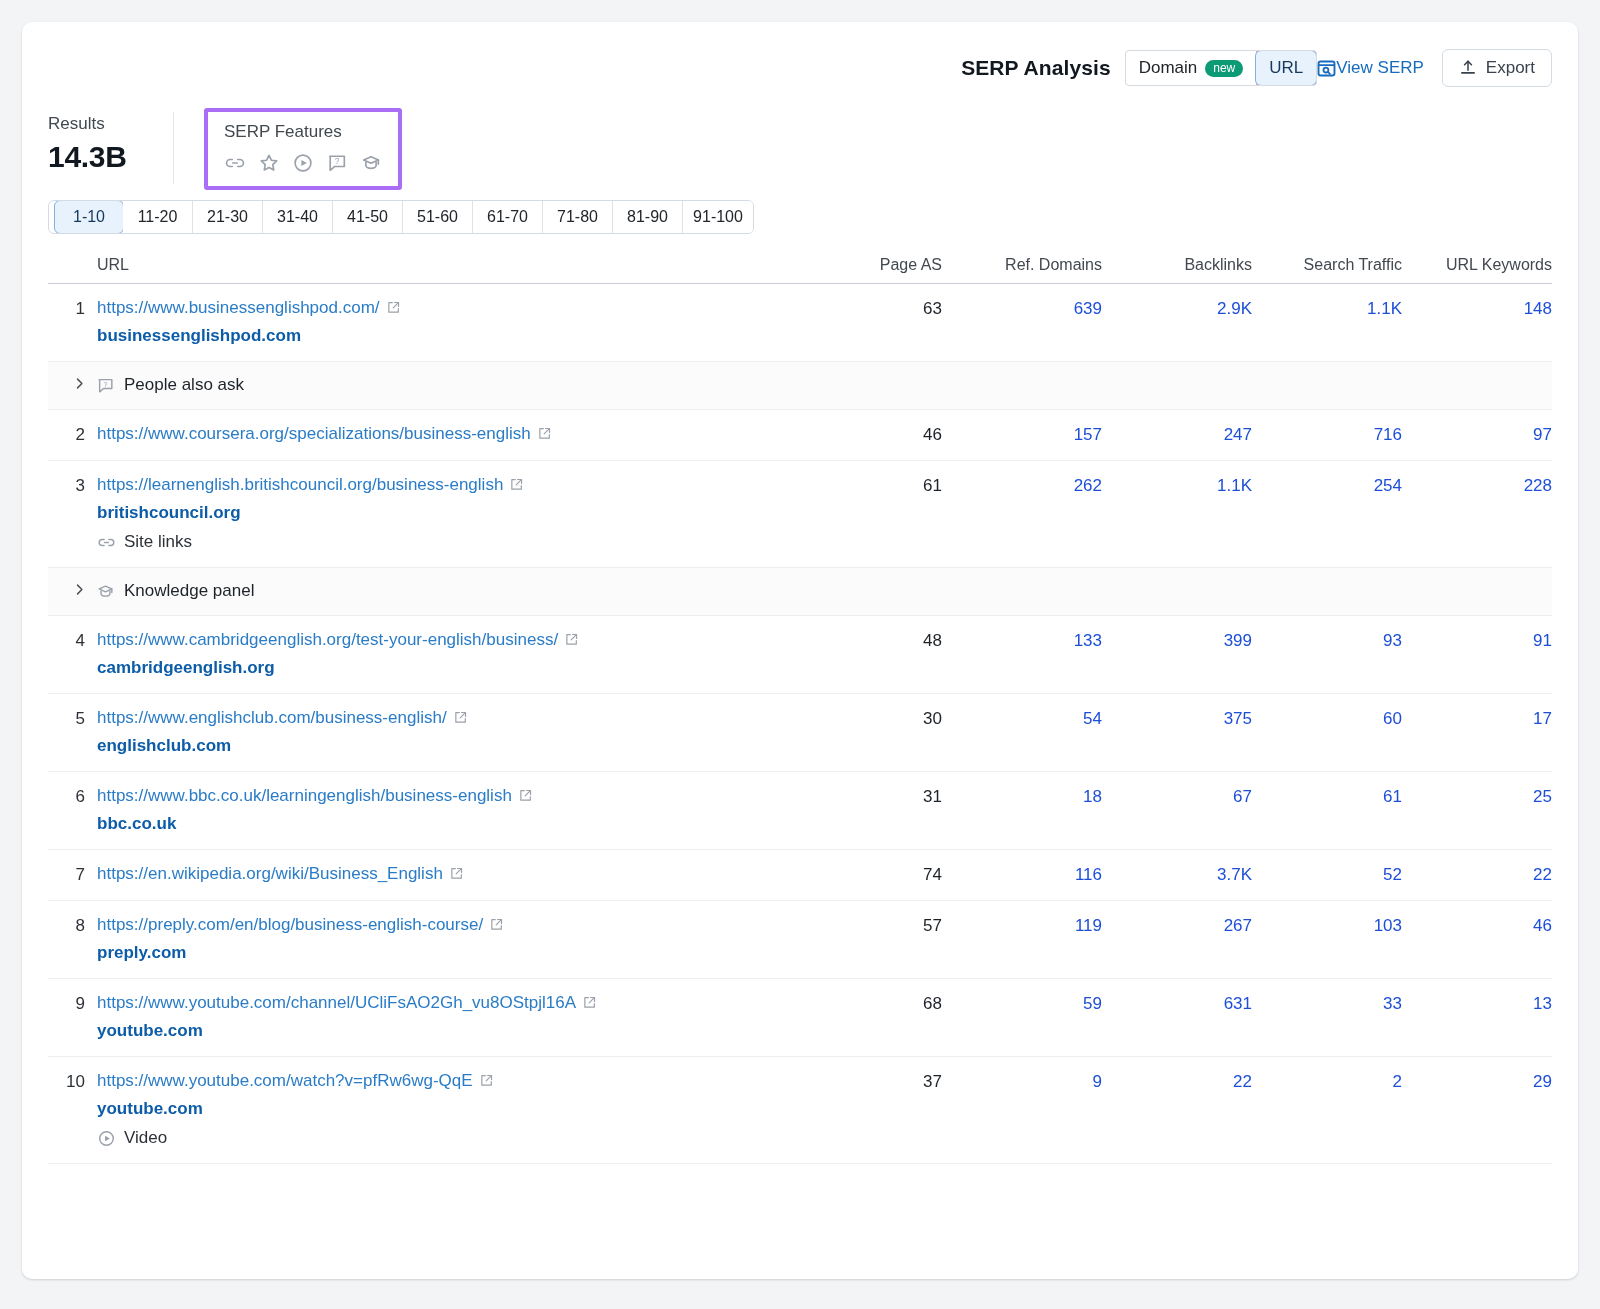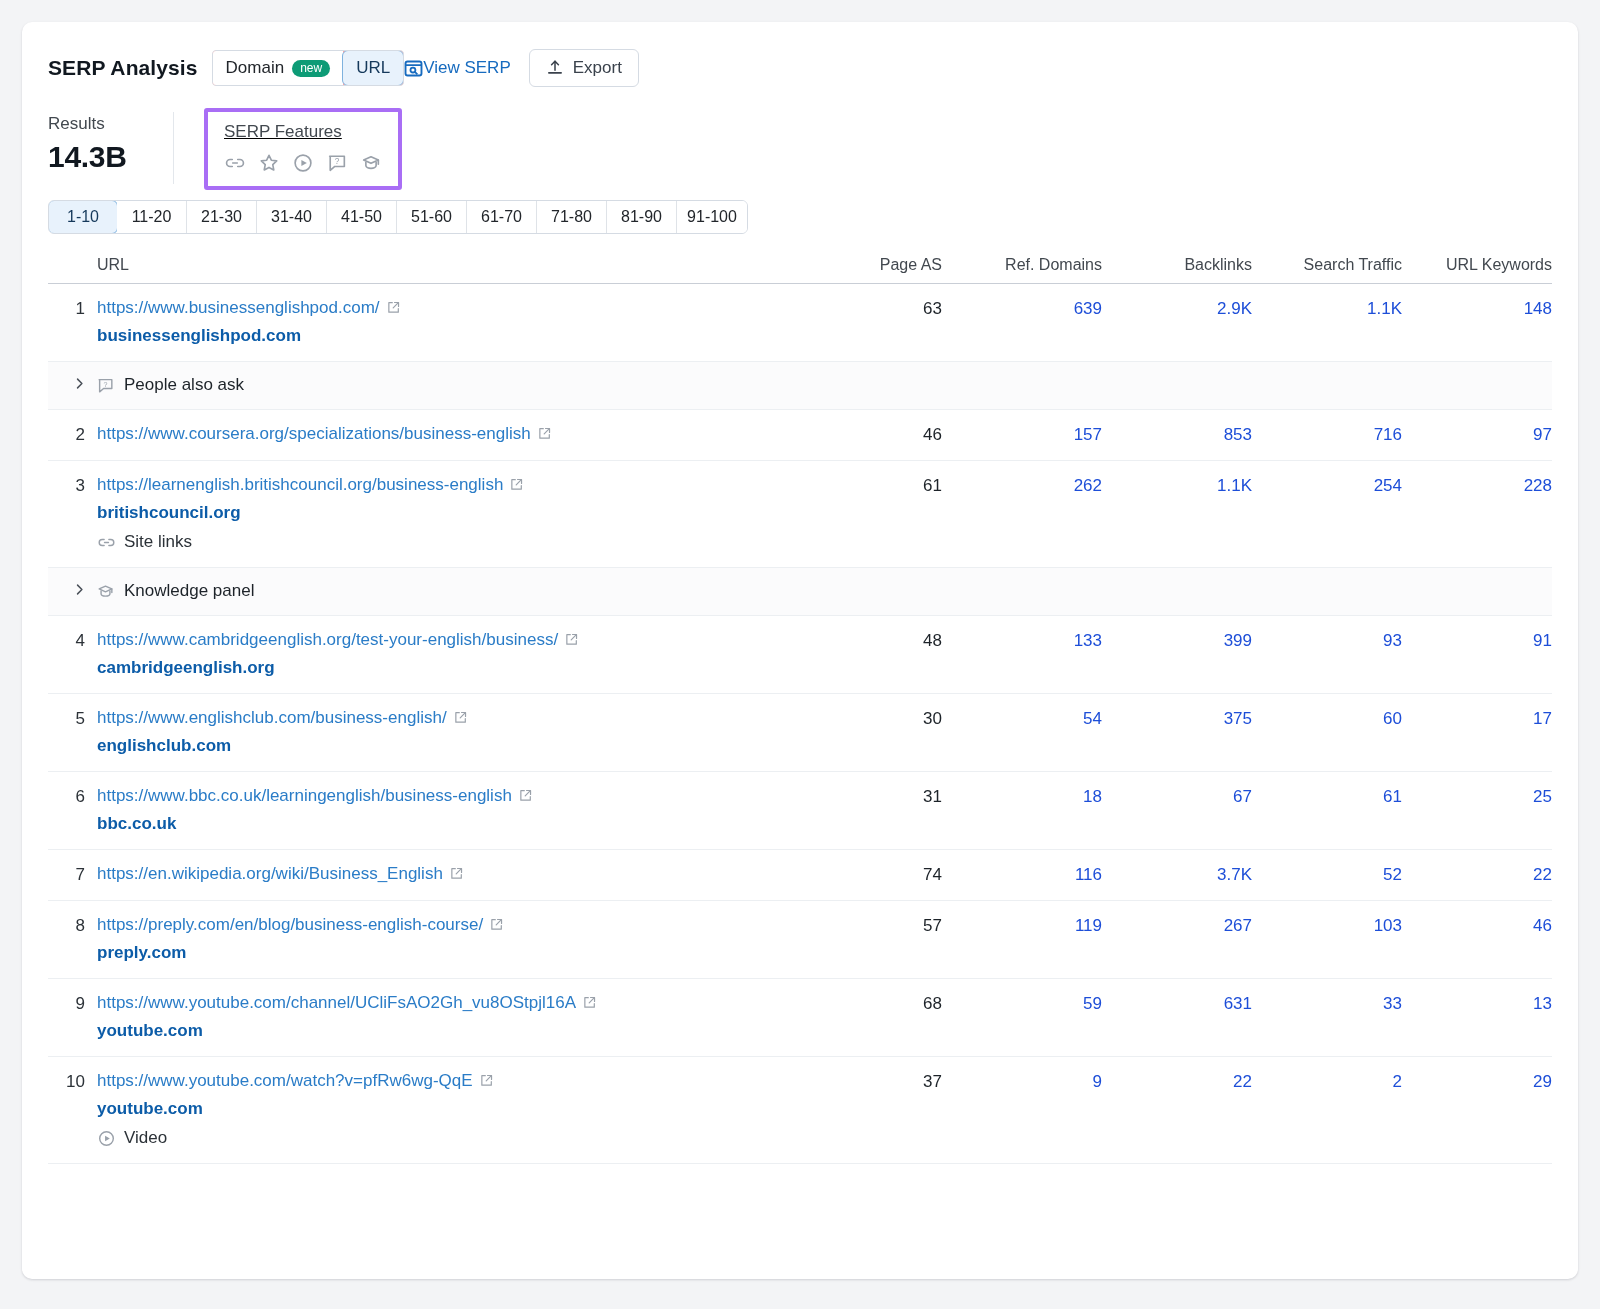--- a/index.html
+++ b/index.html
@@ -14,21 +14,21 @@
     background: #ffffff;
     border-radius: 10px;
     box-shadow: 0 1px 3px rgba(16,24,40,.10), 0 1px 2px rgba(16,24,40,.06);
     height: 100%;
     overflow: hidden;
     position: relative;
   }
 
   
   .card-header {
-    display: flex; align-items: center; justify-content: flex-start;
+    display: flex; align-items: center; justify-content: flex-end;
     padding: 18px 26px 0 26px;
     height: 74px;
   }
   .header-left { display: flex; align-items: center; gap: 14px; }
   .title { font-size: 21px; font-weight: bold; color: #111820; letter-spacing: .1px; }
 
   .seg {
     display: inline-flex; align-items: stretch;
     border: 1px solid #d5dbe3; border-radius: 4px; background: #fca5a5;
     height: 36px; overflow: hidden;
@@ -63,29 +63,28 @@
   
   .stats { display: flex; align-items: flex-start; padding: 12px 26px 0 26px; height: 108px; }
   .stat-results { width: 125px; padding-top: 6px; }
   .stat-label { font-size: 17px; color: #42484f; }
   .stat-value { font-size: 30px; font-weight: bold; color: #111820; margin-top: 6px; letter-spacing: -.3px; }
   .divider-v { width: 1px; background: #e3e7ec; height: 72px; margin: 4px 0 0 0; }
   .features-wrap {
     border: 4px solid #a96ef5; border-radius: 3px;
     margin-left: 30px; padding: 10px 16px 12px 16px;
     display: inline-block;
-    text-decoration: underline;
   }
   .features-label { font-size: 17px; color: #42484f; }
   .features-icons { display: flex; align-items: center; gap: 12px; margin-top: 10px; }
   .features-icons svg { display: block; }
 
   
   .pager { display: flex; padding: 0 26px; margin-top: -4px; }
-  .pager-inner { display: inline-flex; border: 1px solid #d5dbe3; border-radius: 6px; overflow: hidden; height: 34px; }
+  .pager-inner { display: inline-flex; border: 1px solid #d5dbe3; border-radius: 6px; overflow: hidden; height: 34px; padding-left: 6px; }
   .pg {
     display: inline-flex; align-items: center; justify-content: center;
     min-width: 70px; padding: 0 10px; font-size: 16px; color: #22262b;
     background: #fff; border-right: 1px solid #dfe3e8; cursor: pointer;
   }
   .pg:last-child { border-right: none; }
   .pg.active {
     background: #e8f2fc; color: #15395b;
     border: 1px solid #7fb2de; border-radius: 6px; margin: -1px;
   }
@@ -276,21 +275,21 @@
           </div>
           <div class="row">
             <div class="rank">2</div>
             <div class="urlcell"><span class="u-link">https://www.coursera.org/specializations/business-english</span><span class="ext"><svg width="15" height="15" viewBox="0 0 20 20" fill="none" stroke="#9aa1aa" stroke-width="1.6" stroke-linecap="round" stroke-linejoin="round">
                   <path d="M8.4 3.6H3.8v12.6h12.6v-4.6"></path>
                   <path d="M11.4 3.3h5.3v5.3"></path>
                   <path d="M16.4 3.6L9.6 10.4"></path>
                 </svg></span></div>
             <div class="cell dark">46</div>
             <div class="cell link">157</div>
-            <div class="cell link">853</div>
+            <div class="cell link">247</div>
             <div class="cell link">716</div>
             <div class="cell link">97</div>
           </div>
           <div class="row">
             <div class="rank">3</div>
             <div class="urlcell"><span class="u-link">https://learnenglish.britishcouncil.org/business-english</span><span class="ext"><svg width="15" height="15" viewBox="0 0 20 20" fill="none" stroke="#9aa1aa" stroke-width="1.6" stroke-linecap="round" stroke-linejoin="round">
                   <path d="M8.4 3.6H3.8v12.6h12.6v-4.6"></path>
                   <path d="M11.4 3.3h5.3v5.3"></path>
                   <path d="M16.4 3.6L9.6 10.4"></path>
                 </svg></span><span class="domain">britishcouncil.org</span><div class="subfeat">

